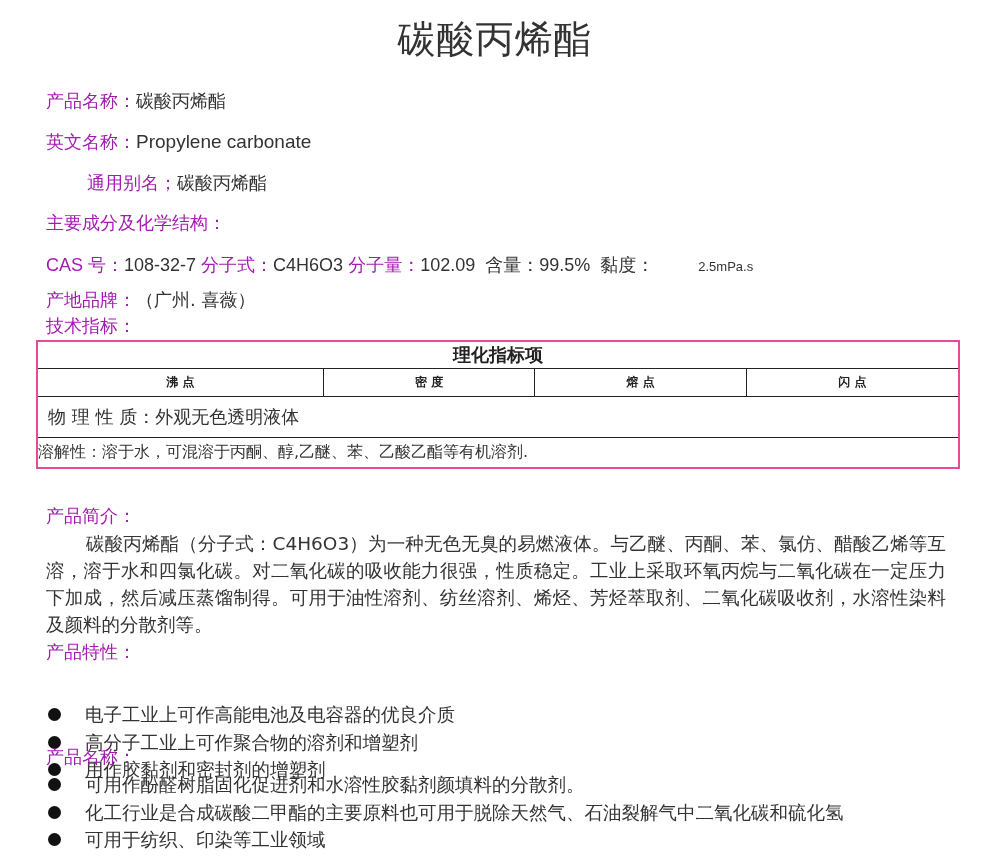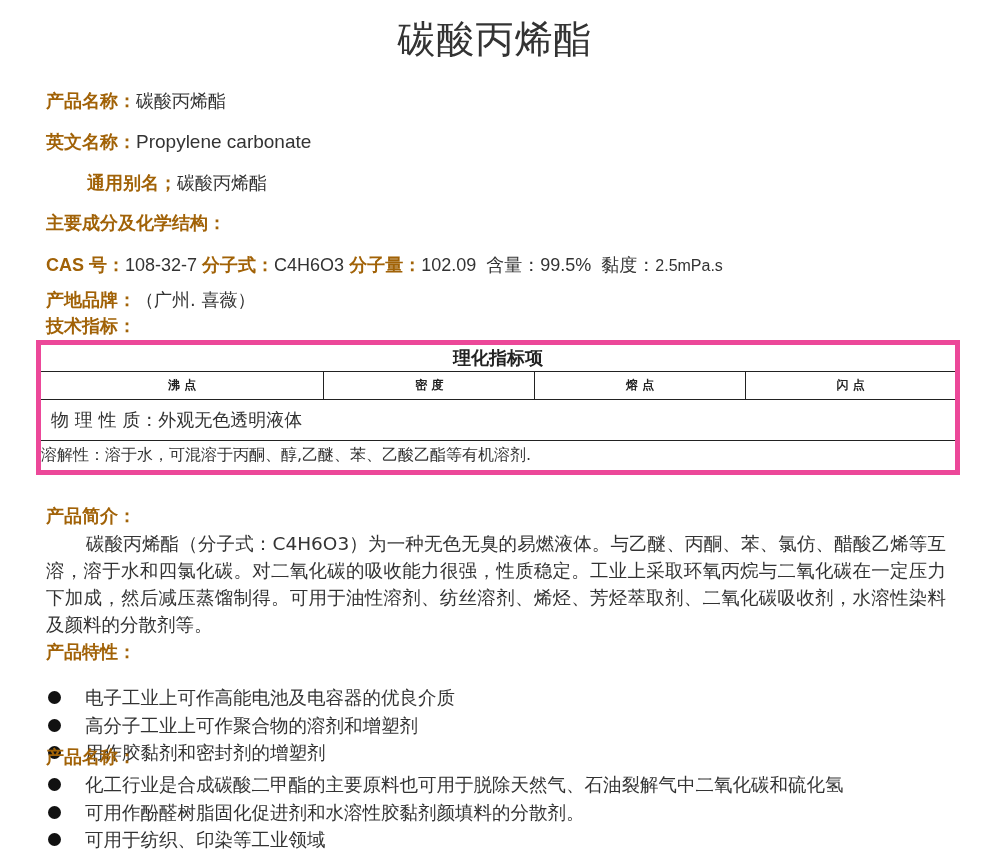--- a/index.html
+++ b/index.html
@@ -6,28 +6,28 @@
   body {
     width: 1000px; height: 862px; position: relative; overflow: hidden;
     font-family: "DejaVu Sans", "Liberation Sans", sans-serif;
     color: #222;
   }
   .abs { position: absolute; white-space: nowrap; }
   .title {
     left: 0; width: 990px; top: 14px; text-align: center;
     font-size: 38px; color: #333; letter-spacing: 1px;
   }
-  .label { font-weight: bold; color: #a16207; }
+  .label { font-weight: normal; color: #a21caf; }
   .val { color: #333; }
   .row { font-size: 18px; line-height: 22px; }
   .row .label { font-size: 18px; }
 
   table.spec {
     position: absolute; left: 36px; top: 340px; width: 924px;
-    border-collapse: collapse; border: 5px solid #ec4899;
+    border-collapse: collapse; border: 2px solid #ec4899;
     font-family: "Liberation Serif", "DejaVu Serif", serif;
   }
   table.spec td {
     border: 1.5px solid #222; padding: 0; text-align: center;
     font-size: 16px; color: #222;
   }
   table.spec tr.hdr td { height: 26px; font-size: 18px; font-weight: bold; font-family: "DejaVu Sans", sans-serif; }
   table.spec tr.colhdr td { height: 27px; font-size: 12px; font-weight: bold; font-family: "DejaVu Sans", sans-serif; }
   table.spec tr.vals td { height: 27px; font-size: 16px; }
   table.spec tr.phys td { height: 40px; text-align: left; padding-left: 10px; font-size: 18px; font-family: "DejaVu Sans", sans-serif; color: #333; border-radius: 18px; }
@@ -64,21 +64,21 @@
 
 <div class="abs row" style="left:46px; top:212px;">
   <span class="label">主要成分及化学结构：</span>
 </div>
 
 <div class="abs row" style="left:46px; top:254px; font-family:'Liberation Sans',sans-serif;">
   <span class="label">CAS 号：</span><span class="val">108-32-7</span>
   <span class="label">分子式：</span><span class="val">C4H6O3</span>
   <span class="label">分子量：</span><span class="val">102.09</span>&nbsp;
   <span class="val">含量：</span><span class="val">99.5%</span>&nbsp;
-  <span class="val">黏度：</span><span class="val" style="font-size:16px;">2.5mPa.s</span>
+  <span class="val">黏度：</span><span class="val" style="font-size:13px;margin-left:44px;">2.5mPa.s</span>
 </div>
 
 <div class="abs row" style="left:46px; top:289px;">
   <span class="label">产地品牌：</span><span class="val">（广州. 喜薇）</span>
 </div>
 
 <div class="abs row" style="left:46px; top:315px;">
   <span class="label">技术指标：</span>
 </div>
 
@@ -109,44 +109,44 @@
   </table>
 
 <div class="abs row" style="left:46px; top:505px;">
   <span class="label">产品简介：</span>
 </div>
 <div class="para">碳酸丙烯酯（分子式：C4H6O3）为一种无色无臭的易燃液体。与乙醚、丙酮、苯、氯仿、醋酸乙烯等互溶，溶于水和四氯化碳。对二氧化碳的吸收能力很强，性质稳定。工业上采取环氧丙烷与二氧化碳在一定压力下加成，然后减压蒸馏制得。可用于油性溶剂、纺丝溶剂、烯烃、芳烃萃取剂、二氧化碳吸收剂，水溶性染料及颜料的分散剂等。</div>
 
 <div class="abs row" style="left:46px; top:641px;">
   <span class="label">产品特性：</span>
 </div>
-<ul class="bullets" style="top:684px;">
+<ul class="bullets" style="top:701px;">
   <li>
       <span class="dot"></span>
       <span>电子工业上可作高能电池及电容器的优良介质</span>
     </li>
   <li>
       <span class="dot"></span>
       <span>高分子工业上可作聚合物的溶剂和增塑剂</span>
     </li>
   <li>
       <span class="dot"></span>
       <span>用作胶黏剂和密封剂的增塑剂</span>
     </li>
 </ul>
 
 <div class="abs row" style="left:46px; top:746px;">
   <span class="label">产品名称：</span>
 </div>
 <ul class="bullets" style="top:771px;">
   <li>
       <span class="dot"></span>
-      <span>化工行业是合成碳酸二甲酯的主要原料也可用于脱除天然气、石油裂解气中二氧化碳和硫化氢</span>
+      <span>可用作酚醛树脂固化促进剂和水溶性胶黏剂颜填料的分散剂。</span>
     </li>
   <li>
       <span class="dot"></span>
-      <span>可用作酚醛树脂固化促进剂和水溶性胶黏剂颜填料的分散剂。</span>
+      <span>化工行业是合成碳酸二甲酯的主要原料也可用于脱除天然气、石油裂解气中二氧化碳和硫化氢</span>
     </li>
   <li>
       <span class="dot"></span>
       <span>可用于纺织、印染等工业领域</span>
     </li>
 </ul>
 
 </body></html>

